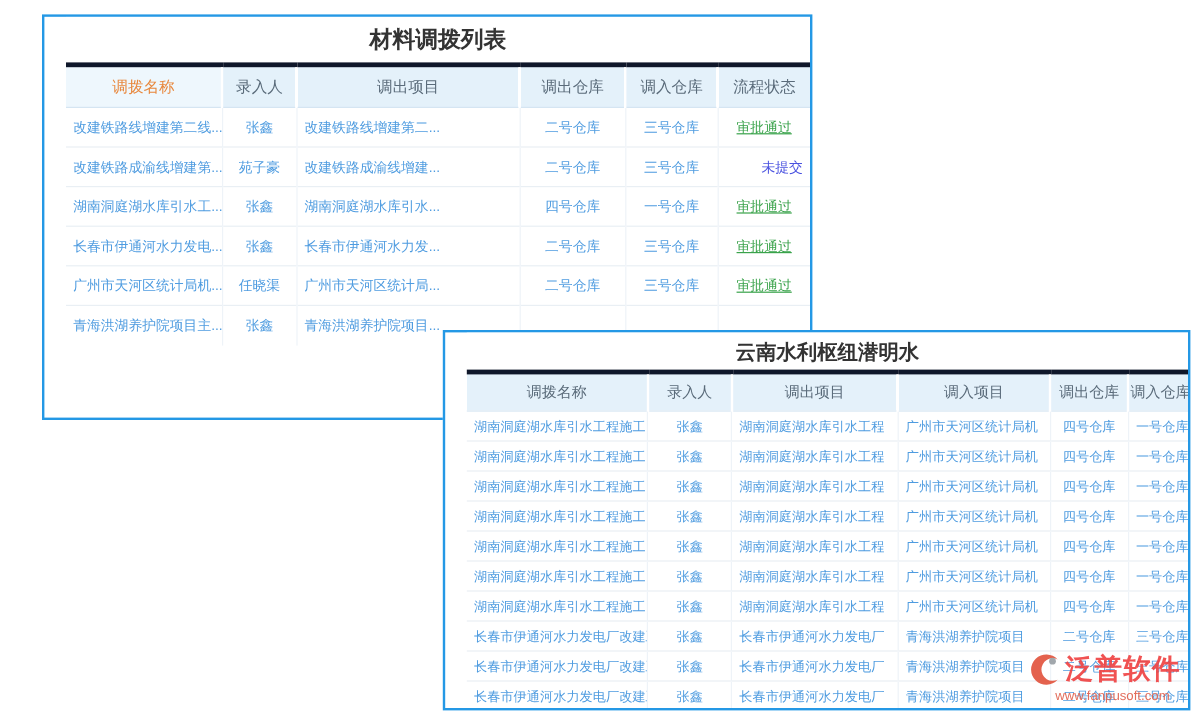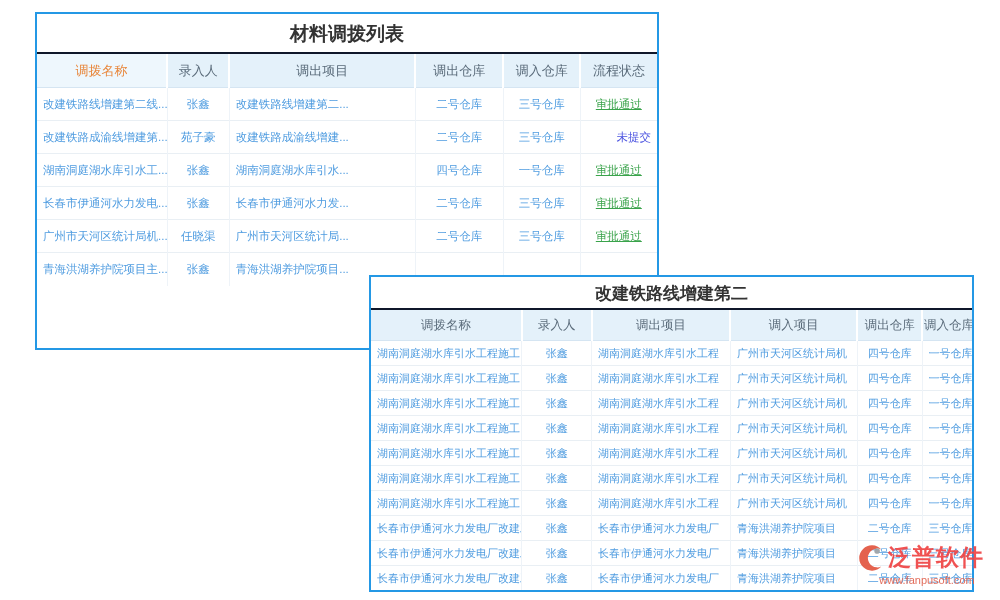--- a/index.html
+++ b/index.html
@@ -2,33 +2,33 @@
 <html><head>
 <meta charset="utf-8">
 <style>
   html,body{margin:0;padding:0;background:#fff;}
   .stage{
     position:relative;width:1000px;height:600px;background:#ffffff;
     overflow:hidden;font-family:"Liberation Sans",sans-serif;
   }
   .card{
     position:absolute;background:#ffffff;border:2px solid #2498e5;
-    overflow:hidden;box-sizing:content-box;
+    overflow:hidden;box-sizing:content-box;padding-left:18px;
   }
   #list-card{left:35px;top:12px;width:620px;height:334px;z-index:1;}
   #detail-card{left:369px;top:275px;width:601px;height:313px;z-index:2;}
   .card-title{
     text-align:center;font-weight:bold;color:#333;background:#fff;
   }
   #list-card .card-title{height:38px;line-height:40px;font-size:19px;}
   #detail-card .card-title{height:31px;line-height:33px;font-size:17px;}
   table{width:100%;border-collapse:collapse;table-layout:fixed;}
   thead th{
     background:#e4f1fa;color:#5a6b7a;font-weight:normal;
-    border-left:2px solid #ffffff;border-top:2px solid #0f172a;
+    border-left:2px solid #ffffff;border-top:4px solid #0f172a;
     border-bottom:1px solid #d5e5f2;white-space:nowrap;overflow:hidden;
   }
   thead th:first-child{border-left:none;}
   #list-table th{height:31px;font-size:13px;}
   #detail-table th{height:28px;font-size:12.5px;}
   #list-table th:first-child{color:#e8873c;background:#eef7fd;}
   tbody td{
     color:#4f9ce0;text-align:center;white-space:nowrap;overflow:hidden;
     border-top:1px solid #e9eff4;border-left:1px solid #eef3f8;
     padding:0 6px;box-sizing:border-box;
@@ -128,21 +128,21 @@
             <td>青海洪湖养护院项目...</td>
             <td></td>
             <td></td>
             <td></td>
           </tr>
         </tbody>
       </table>
   </div>
 
   <div class="card" id="detail-card">
-    <div class="card-title">改建铁路线增建第二</div>
+    <div class="card-title">云南水利枢纽潜明水</div>
     <table id="detail-table">
         <colgroup>
           <col class="detail-table-c0">
           <col class="detail-table-c1">
           <col class="detail-table-c2">
           <col class="detail-table-c3">
           <col class="detail-table-c4">
           <col class="detail-table-c5">
         </colgroup>
         <thead>

